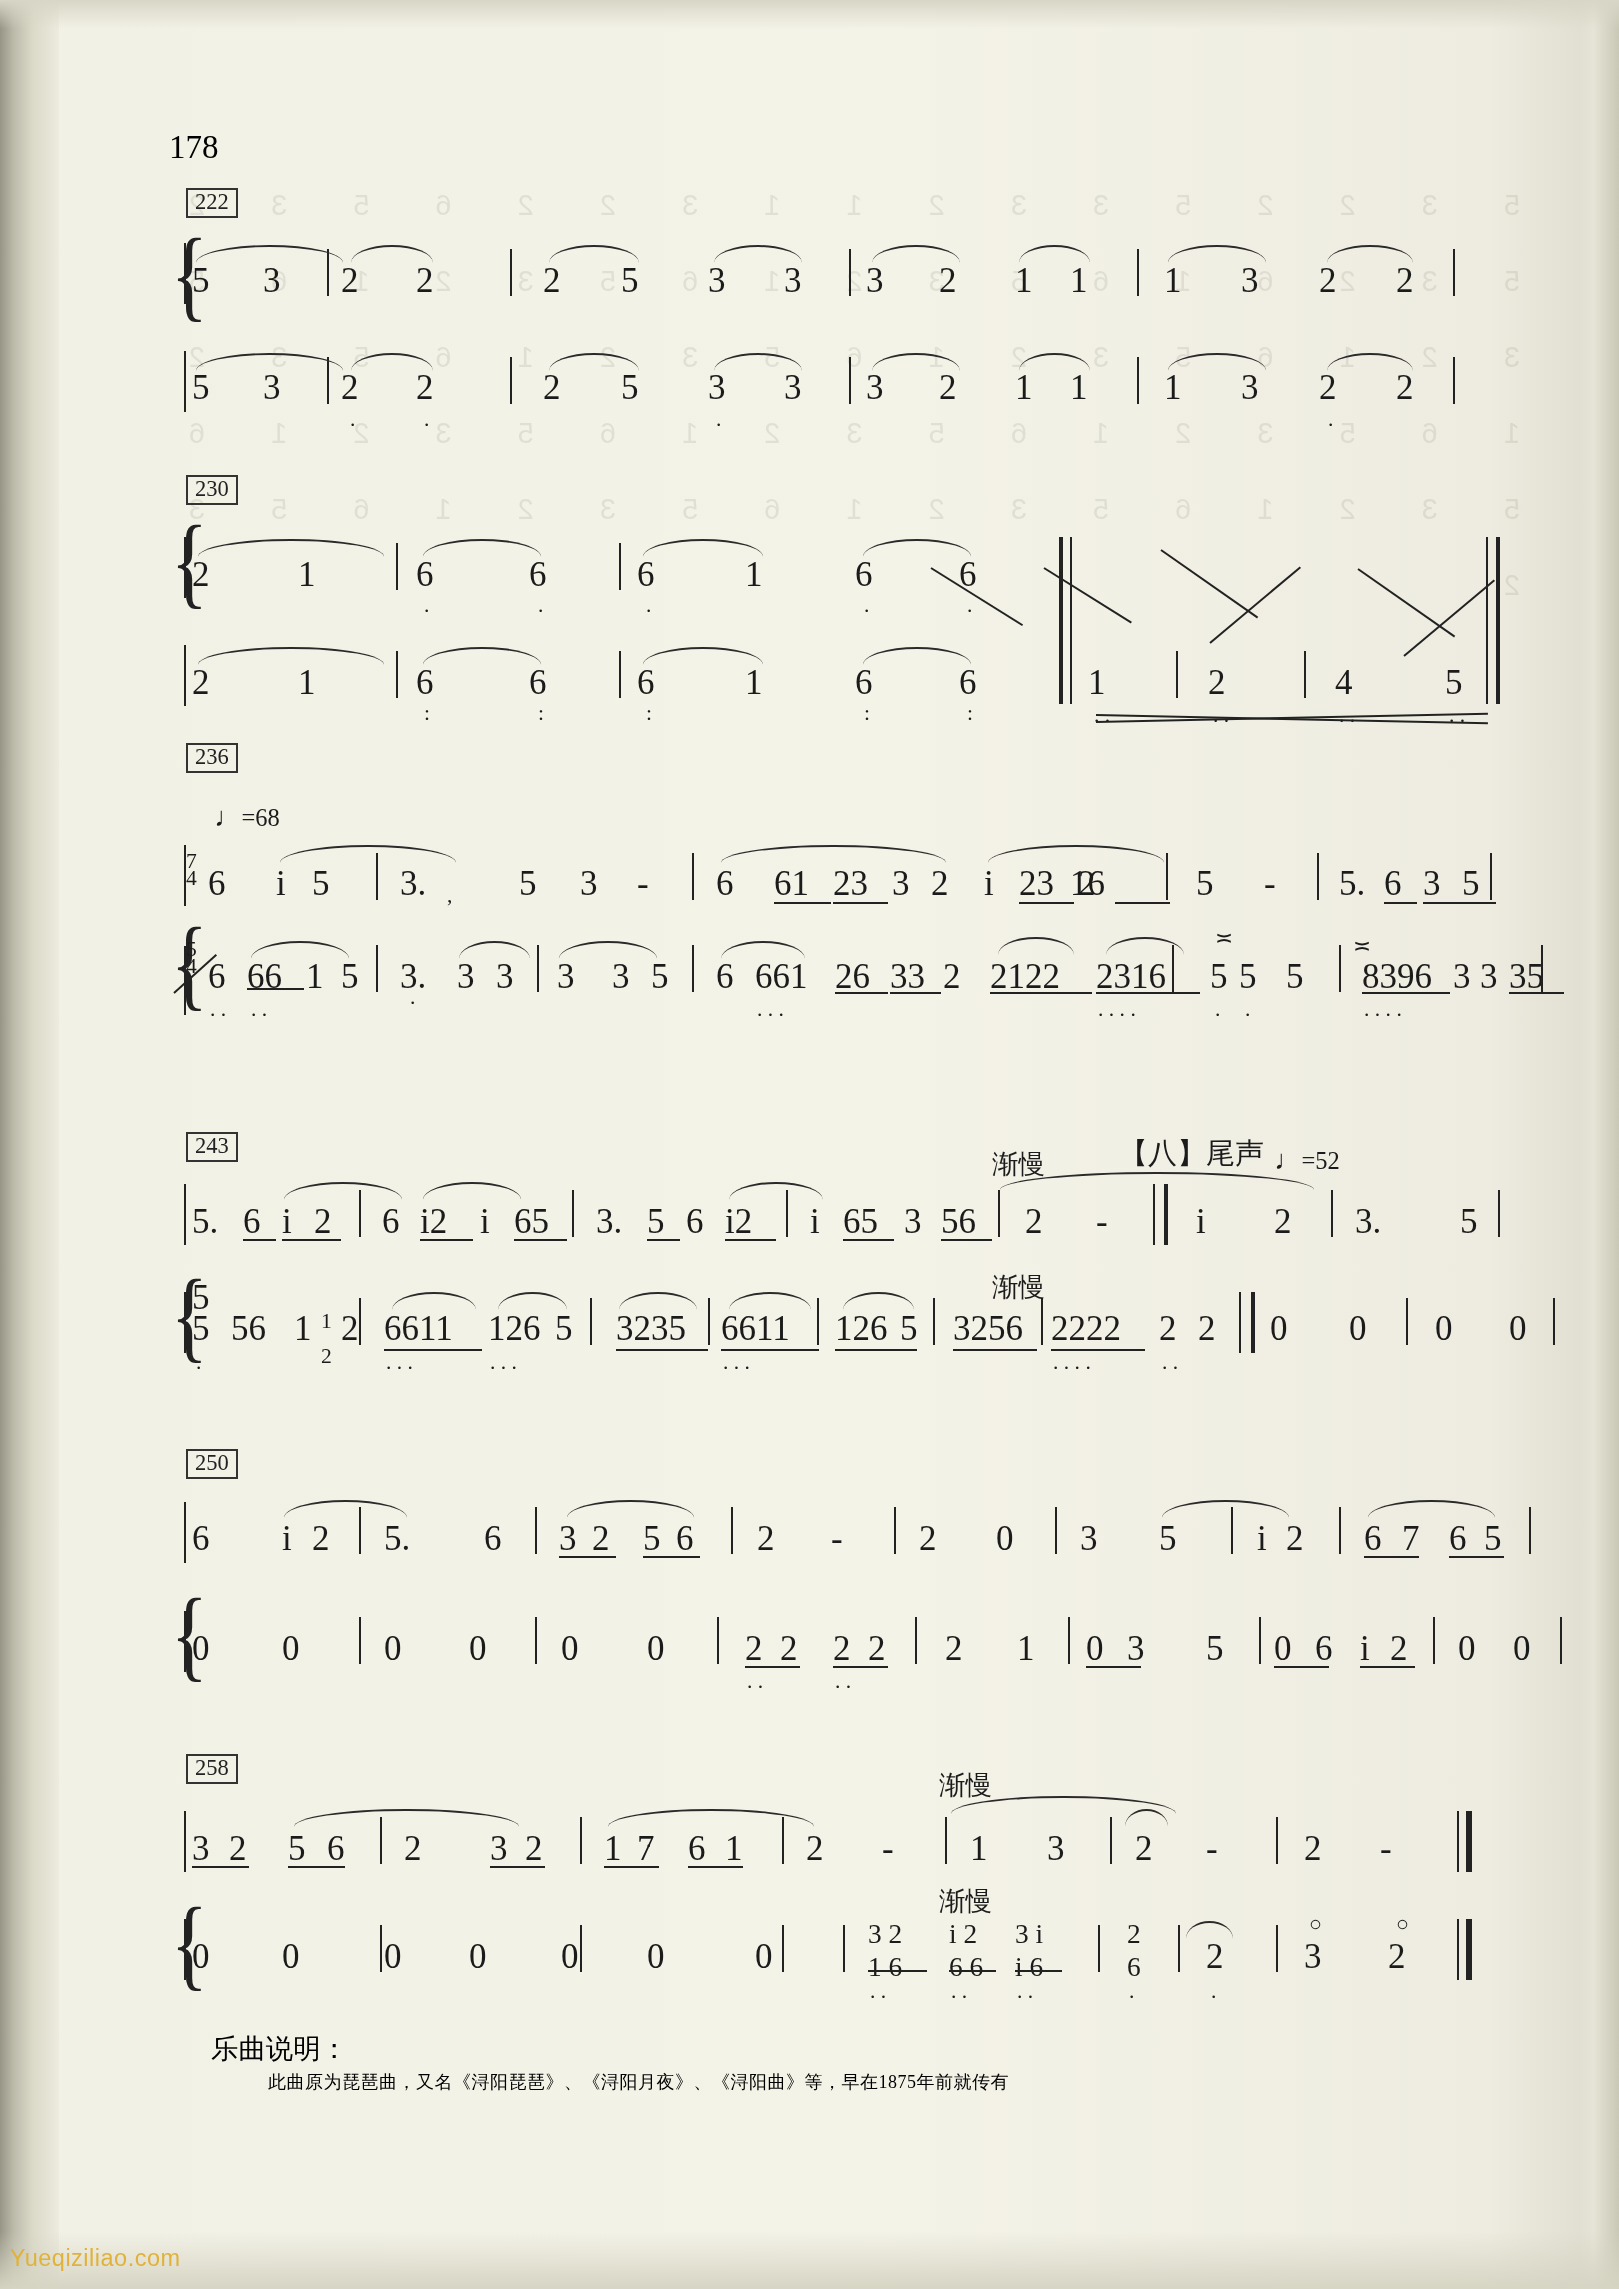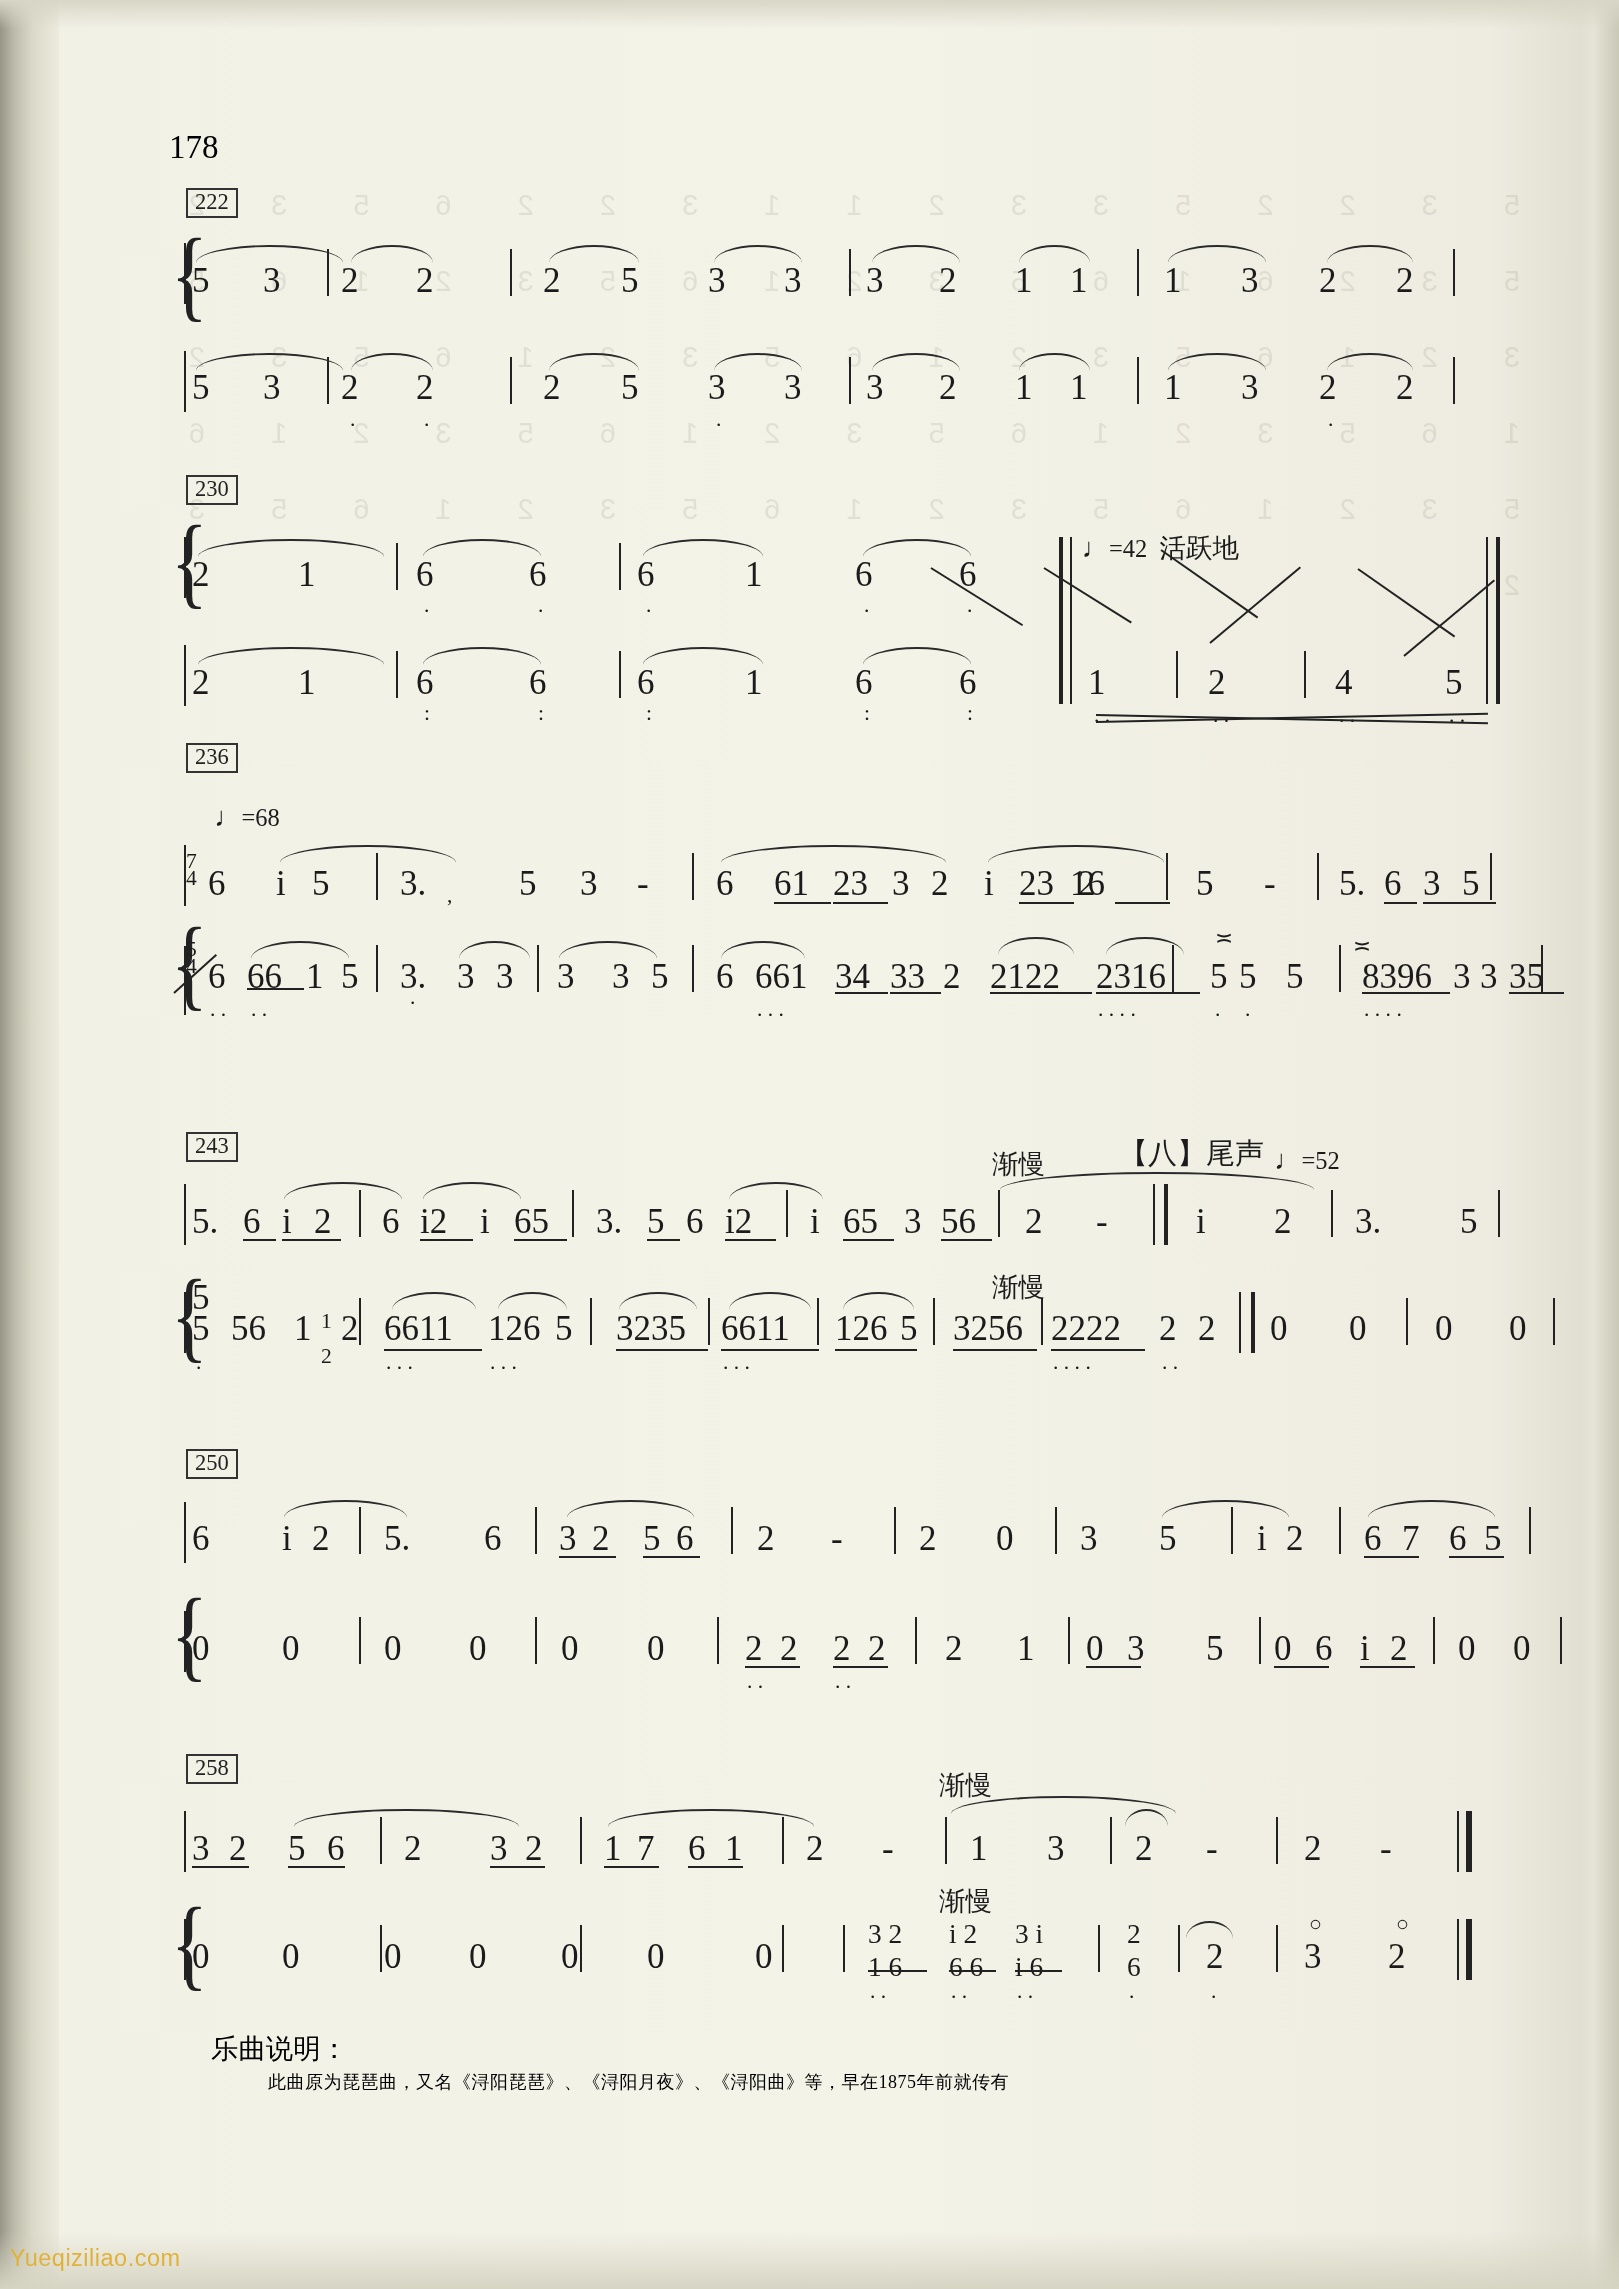--- a/index.html
+++ b/index.html
@@ -192,23 +192,20 @@
   <div class="slur" style="left:872px;top:353px;width:88px;"></div>
   <div class="slur" style="left:1019px;top:353px;width:71px;"></div>
   <div class="slur" style="left:1168px;top:353px;width:98px;"></div>
   <div class="slur" style="left:1327px;top:353px;width:86px;"></div>
 
   <div class="measure-box" style="left:186px;top:475px;">230</div>
   <div class="sysbrace" style="left:165px;top:510px;">{</div>
   <div class="barline" style="left:184px;top:537px;height:61px;"></div>
   <div class="barline" style="left:184px;top:645px;height:61px;"></div>
 
-  <div class="tempo" style="left:1057px;top:502px;">
-    <span style="font-size:27.4px;">♩</span><span>=42</span>&nbsp;&nbsp;<span style="font-family:'DejaVu Sans',sans-serif;font-size:26.5px;">活跃地</span>
-  </div>
 
   <div class="note" style="left:192px;top:557px;">2</div>
   <div class="note" style="left:298px;top:557px;">1</div>
   <div class="note" style="left:416px;top:557px;">6</div>
   <div class="note" style="left:529px;top:557px;">6</div>
   <div class="note" style="left:637px;top:557px;">6</div>
   <div class="note" style="left:745px;top:557px;">1</div>
   <div class="note" style="left:855px;top:557px;">6</div>
   <div class="note" style="left:959px;top:557px;">6</div>
   <div class="note tiny" style="left:424px;top:588px;">.</div>
@@ -321,21 +318,21 @@
   <div class="note" style="left:341px;top:959px;">5</div>
   <div class="note" style="left:400px;top:959px;">3.</div>
   <div class="note tiny" style="left:410px;top:980px;">.</div>
   <div class="note" style="left:457px;top:959px;">3</div>
   <div class="note" style="left:496px;top:959px;">3</div>
   <div class="note" style="left:557px;top:959px;">3</div>
   <div class="note" style="left:612px;top:959px;">3</div>
   <div class="note" style="left:651px;top:959px;">5</div>
   <div class="note" style="left:716px;top:959px;">6</div>
   <div class="note" style="left:755px;top:959px;">661</div>
-  <div class="note" style="left:835px;top:959px;">34</div>
+  <div class="note" style="left:835px;top:959px;">26</div>
   <div class="note" style="left:890px;top:959px;">33</div>
   <div class="note" style="left:943px;top:959px;">2</div>
   <div class="note" style="left:990px;top:959px;">2122</div>
   <div class="note" style="left:1096px;top:959px;">2316</div>
   <div class="note" style="left:1210px;top:959px;">5</div>
   <div class="note" style="left:1239px;top:959px;">5</div>
   <div class="note" style="left:1286px;top:959px;">5</div>
   <div class="note" style="left:1362px;top:959px;">8396</div>
   <div class="note" style="left:1453px;top:959px;">3</div>
   <div class="note" style="left:1480px;top:959px;">3</div>

